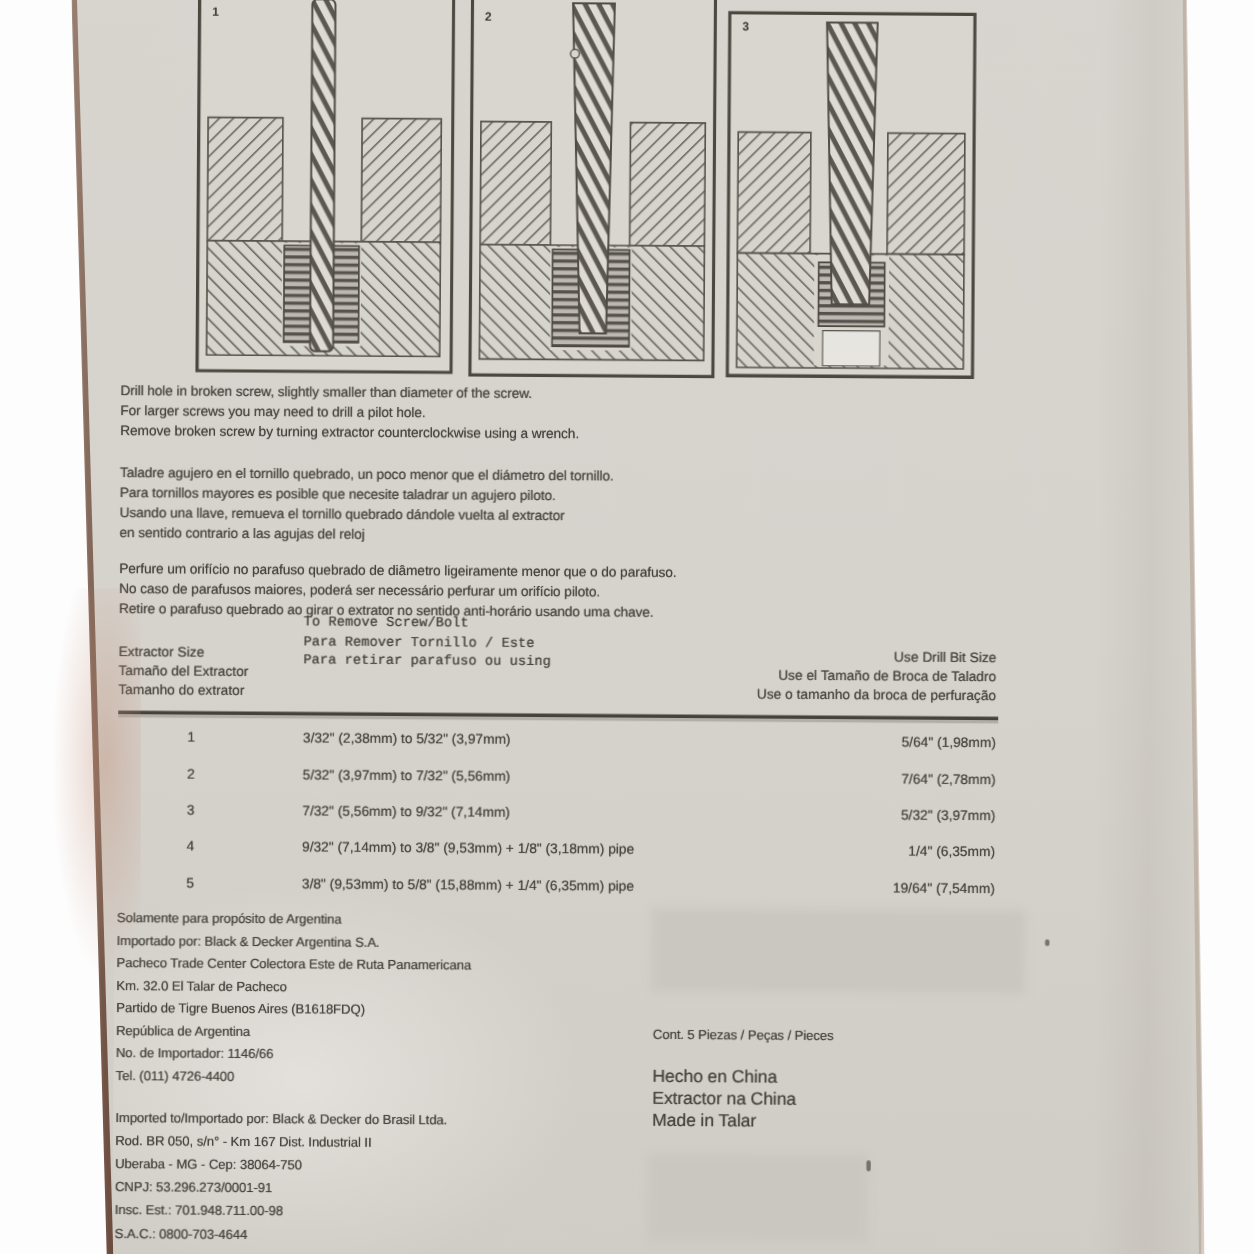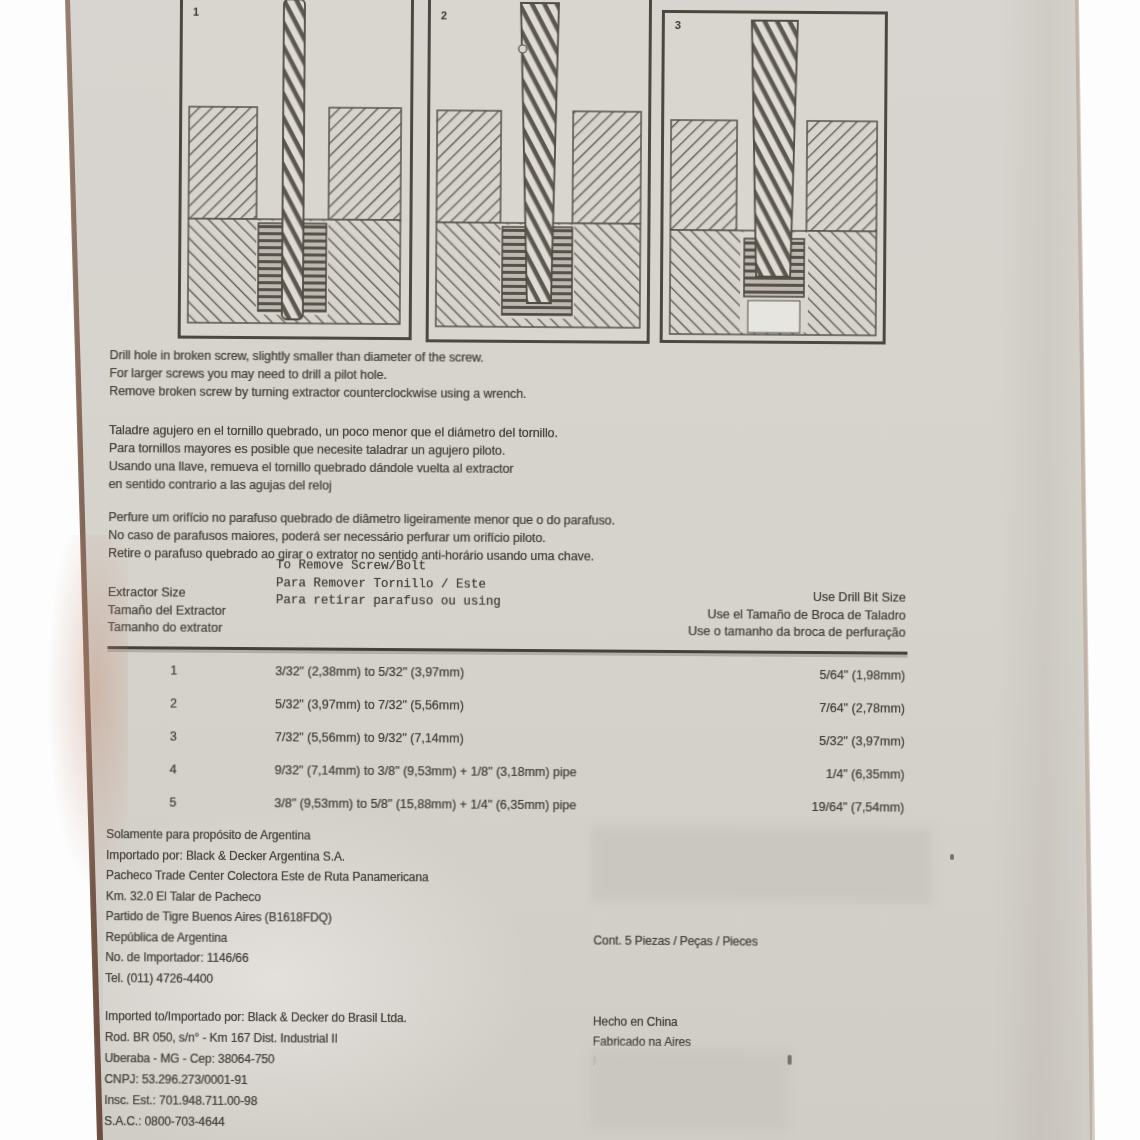--- a/index.html
+++ b/index.html
@@ -215,23 +215,23 @@
       <div>CNPJ: 53.296.273/0001-91</div>
       <div>Insc. Est.: 701.948.711.00-98</div>
       <div>S.A.C.: 0800-703-4644</div>
     </div>
 
     <div class="blurbox" style="left:598px;top:822px;width:340px;height:76px;"></div>
     <div class="smudge" style="left:956px;top:848px;width:4px;height:6px;"></div>
 
     <div class="para" style="left:600px;top:928px;font-size:12px;">Cont. 5 Piezas / Peças / Pieces</div>
 
-    <div class="para" style="left:600px;top:1008px;font-size:12px;line-height:20px;">
+    <div class="para" style="left:600px;top:966px;font-size:16px;line-height:20px;">
       <div>Hecho en China</div>
-      <div>Fabricado na Aires</div>
+      <div>Extractor na China</div>
       <div>Made in Talar</div>
     </div>
 
     <div class="blurbox" style="left:597px;top:1045px;width:200px;height:80px;"></div>
     <div class="smudge" style="left:795px;top:1050px;width:4px;height:10px;"></div>
   </div>
 
   <div class="mask-left"></div>
   <div class="edge-left"></div>
   <div class="mask-right"></div>

